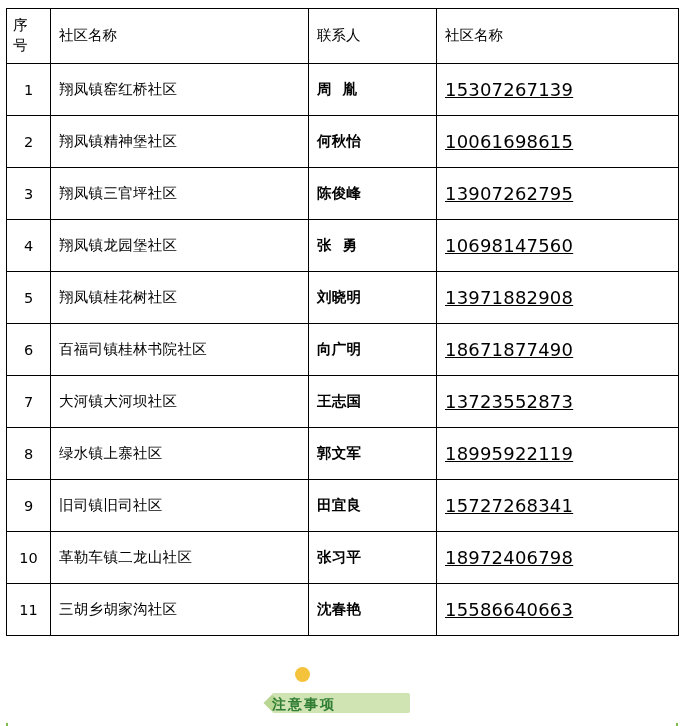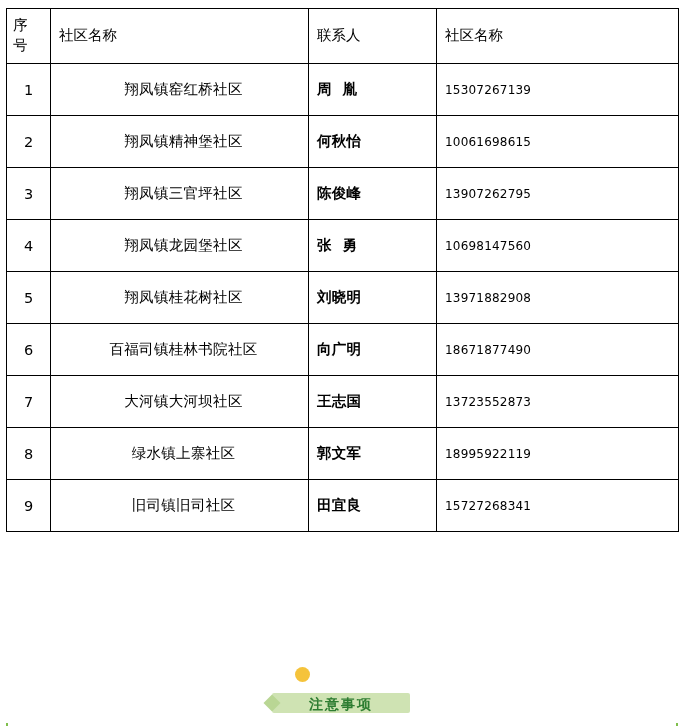--- a/index.html
+++ b/index.html
@@ -59,30 +59,30 @@
     text-align: center;
     font-size: 14px;
   }
   td.name-cell .inner,
   td.person-cell .inner,
   td.phone-cell .inner {
     padding-left: 8px;
     letter-spacing: 0.3px;
   }
   td.phone-cell .inner {
-    font-size: 12px;
+    font-size: 18px;
     letter-spacing: 0.2px;
+    text-decoration: underline;
   }
   td.person-cell .inner {
     white-space: pre;
     font-weight: bold;
   }
   td.name-cell .inner {
     white-space: pre;
-    text-align: center;
   }
 
   
   .footer-note {
     position: absolute;
     left: 0;
     top: 655px;
     width: 681px;
     height: 71px;
   }
@@ -113,21 +113,21 @@
     background: #b9d694;
     transform: rotate(45deg);
   }
   .note-text {
     position: absolute;
     left: 272px;
     top: 31px;
     width: 138px;
     height: 20px;
     line-height: 20px;
-    text-align: center;
+    text-align: left;
     color: #2e7d32;
     font-size: 14px;
     letter-spacing: 2px;
     font-weight: bold;
   }
   .bottom-rule-edge {
     position: absolute;
     top: 60px;
     width: 2px;
     height: 8px;
@@ -267,20 +267,44 @@
         <td class="cell name-cell">
             <div class="inner">旧司镇旧司社区</div>
           </td>
         <td class="cell person-cell">
             <div class="inner">田宜良</div>
           </td>
         <td class="cell phone-cell">
             <div class="inner">15727268341</div>
           </td>
       </tr>
+      <tr>
+        <td class="cell no-cell">10</td>
+        <td class="cell name-cell">
+            <div class="inner">革勒车镇二龙山社区</div>
+          </td>
+        <td class="cell person-cell">
+            <div class="inner">张习平</div>
+          </td>
+        <td class="cell phone-cell">
+            <div class="inner">18972406798</div>
+          </td>
+      </tr>
+      <tr>
+        <td class="cell no-cell">11</td>
+        <td class="cell name-cell">
+            <div class="inner">三胡乡胡家沟社区</div>
+          </td>
+        <td class="cell person-cell">
+            <div class="inner">沈春艳</div>
+          </td>
+        <td class="cell phone-cell">
+            <div class="inner">15586640663</div>
+          </td>
+      </tr>
     </tbody>
   </table>
 
   <div class="footer-note">
     <div class="note-dot"></div>
     <div class="note-band">
       <div class="ribbon-left"></div>
     </div>
     <div class="note-text">注意事项</div>
 

